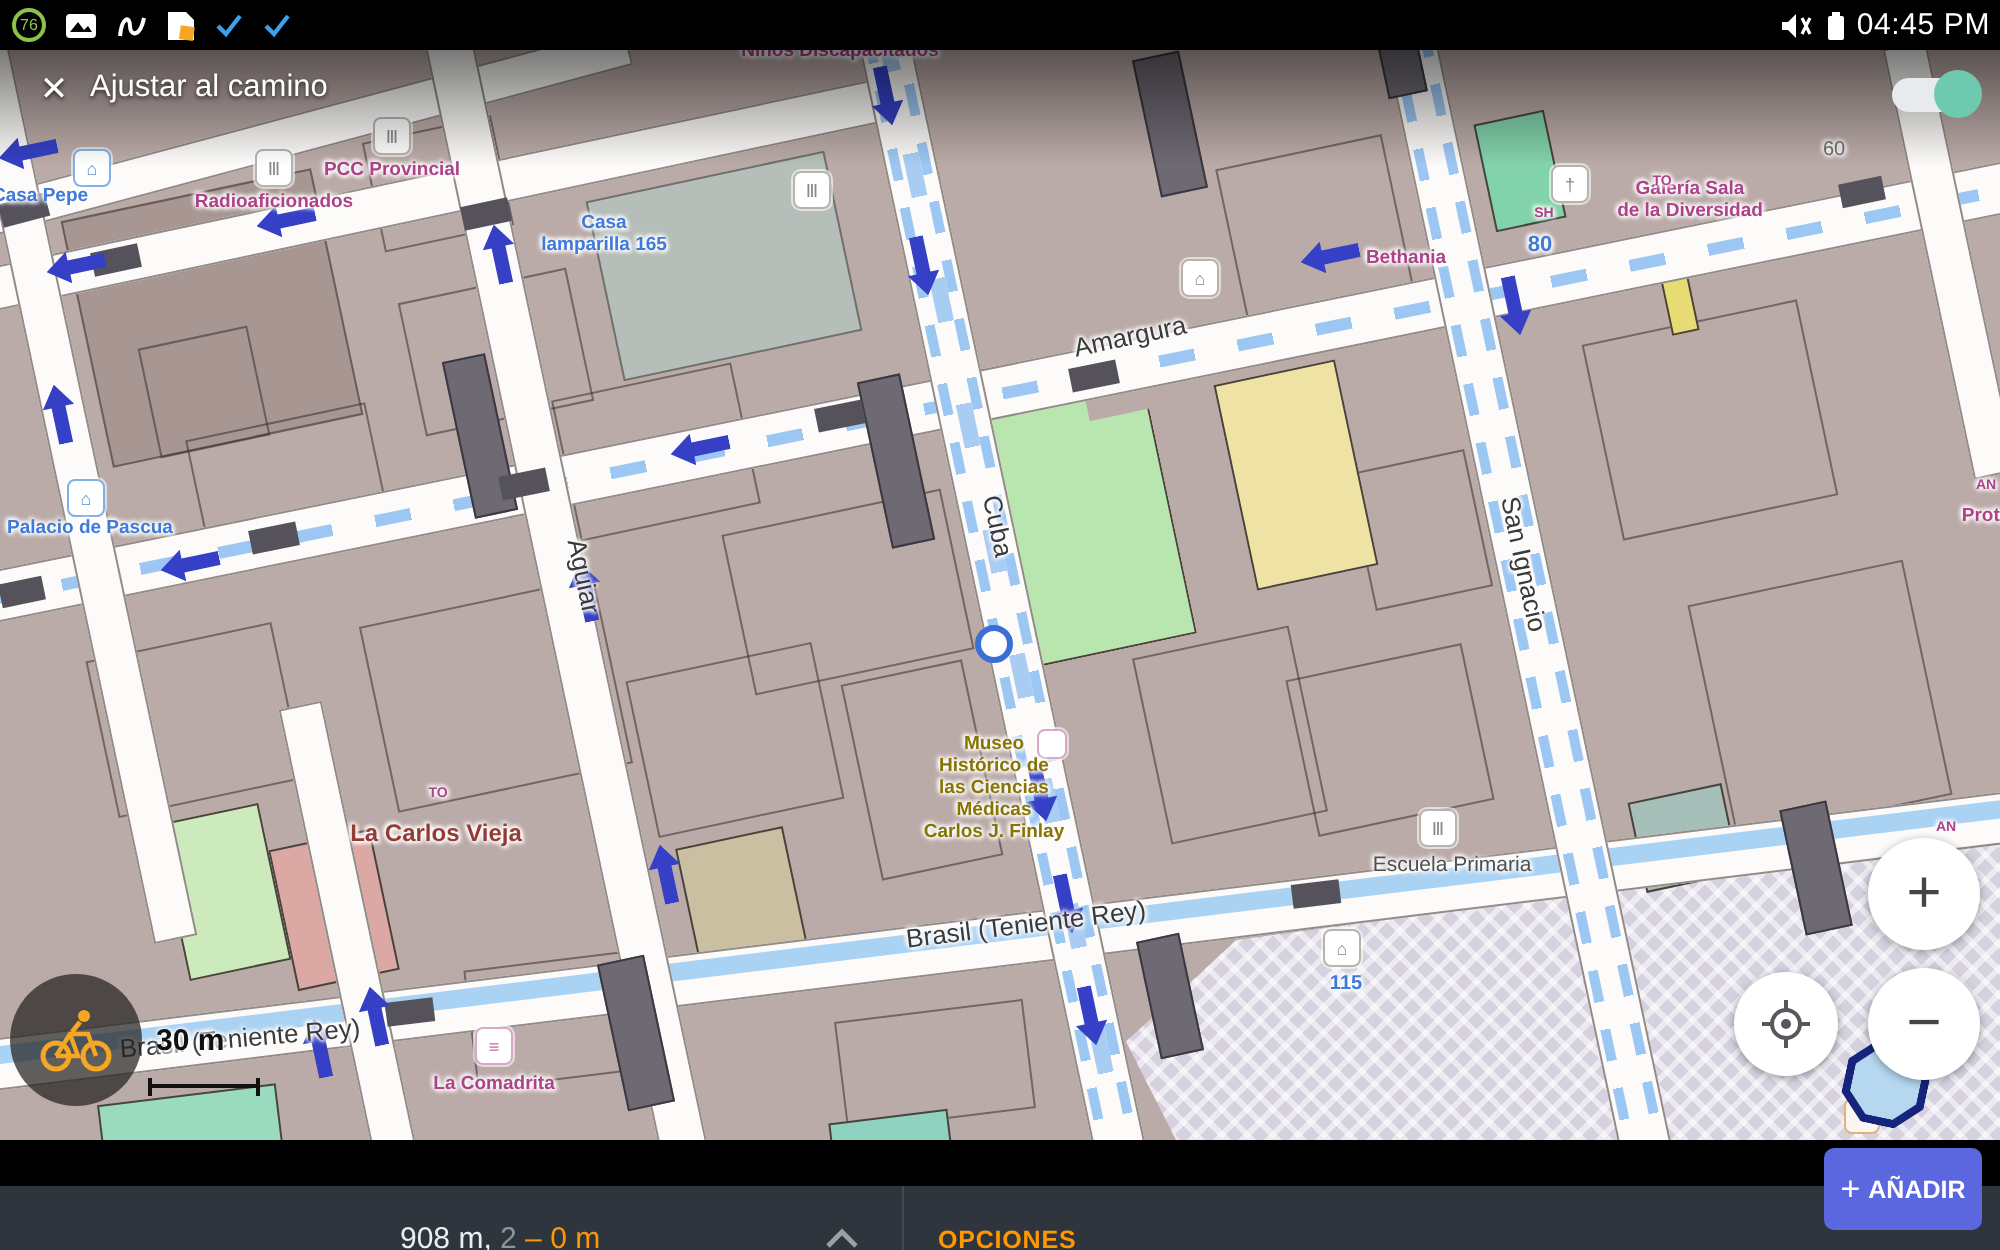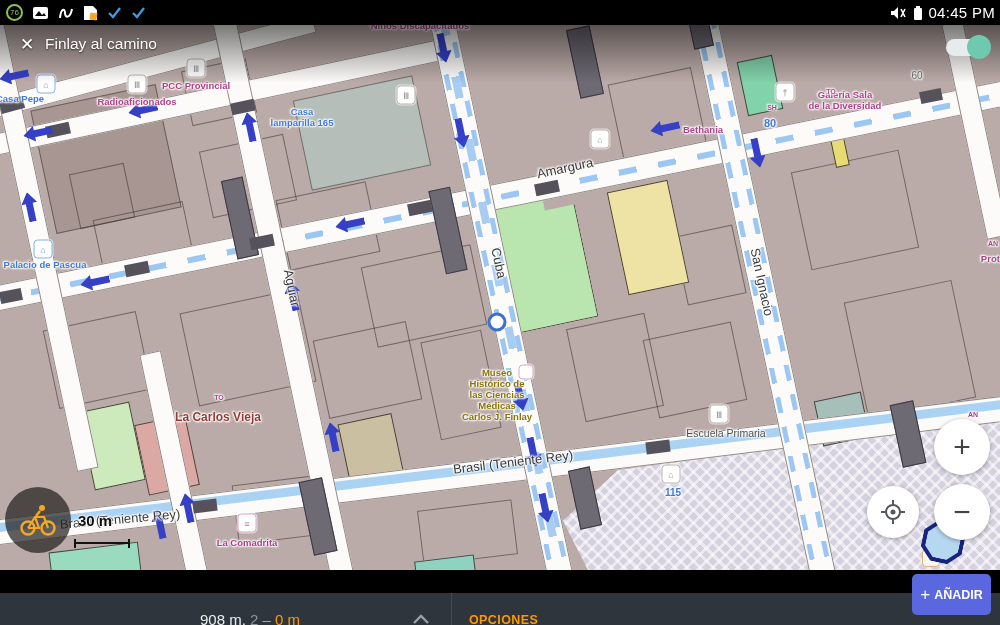--- a/index.html
+++ b/index.html
@@ -248,21 +248,21 @@
   <div class="lbl street-name" style="left:565px;top:168px;transform:translate(-50%,-50%) rotate(-12deg);">Amargura</div>
   <div class="lbl street-name" style="left:499px;top:263px;transform:translate(-50%,-50%) rotate(78deg);">Cuba</div>
   <div class="lbl street-name" style="left:762px;top:282px;transform:translate(-50%,-50%) rotate(78deg);">San Ignacio</div>
   <div class="lbl street-name" style="left:292px;top:288px;transform:translate(-50%,-50%) rotate(78deg);">Aguiar</div>
   <div class="lbl street-name" style="left:513px;top:462px;transform:translate(-50%,-50%) rotate(-7deg);">Brasil (Teniente Rey)</div>
   <div class="lbl street-name" style="left:120px;top:519px;transform:translate(-50%,-50%) rotate(-5deg);z-index:1;">Brasil (Teniente Rey)</div>
 </div>
 
 <div class="hdr-shade"></div>
 <div class="hdr-close">✕</div>
-<div class="hdr-title">Finlay al camino</div>
+<div class="hdr-title">Ajustar al camino</div>
 <div class="toggle">
   <div class="track"></div>
   <div class="knob"></div>
 </div>
 
 <div class="statusbar">
   <div class="sb-left">
     <div class="badge76">76</div>
     <svg width="17" height="14">
         <rect x="1" y="1" width="15" height="12" rx="2" fill="#fff"></rect>

